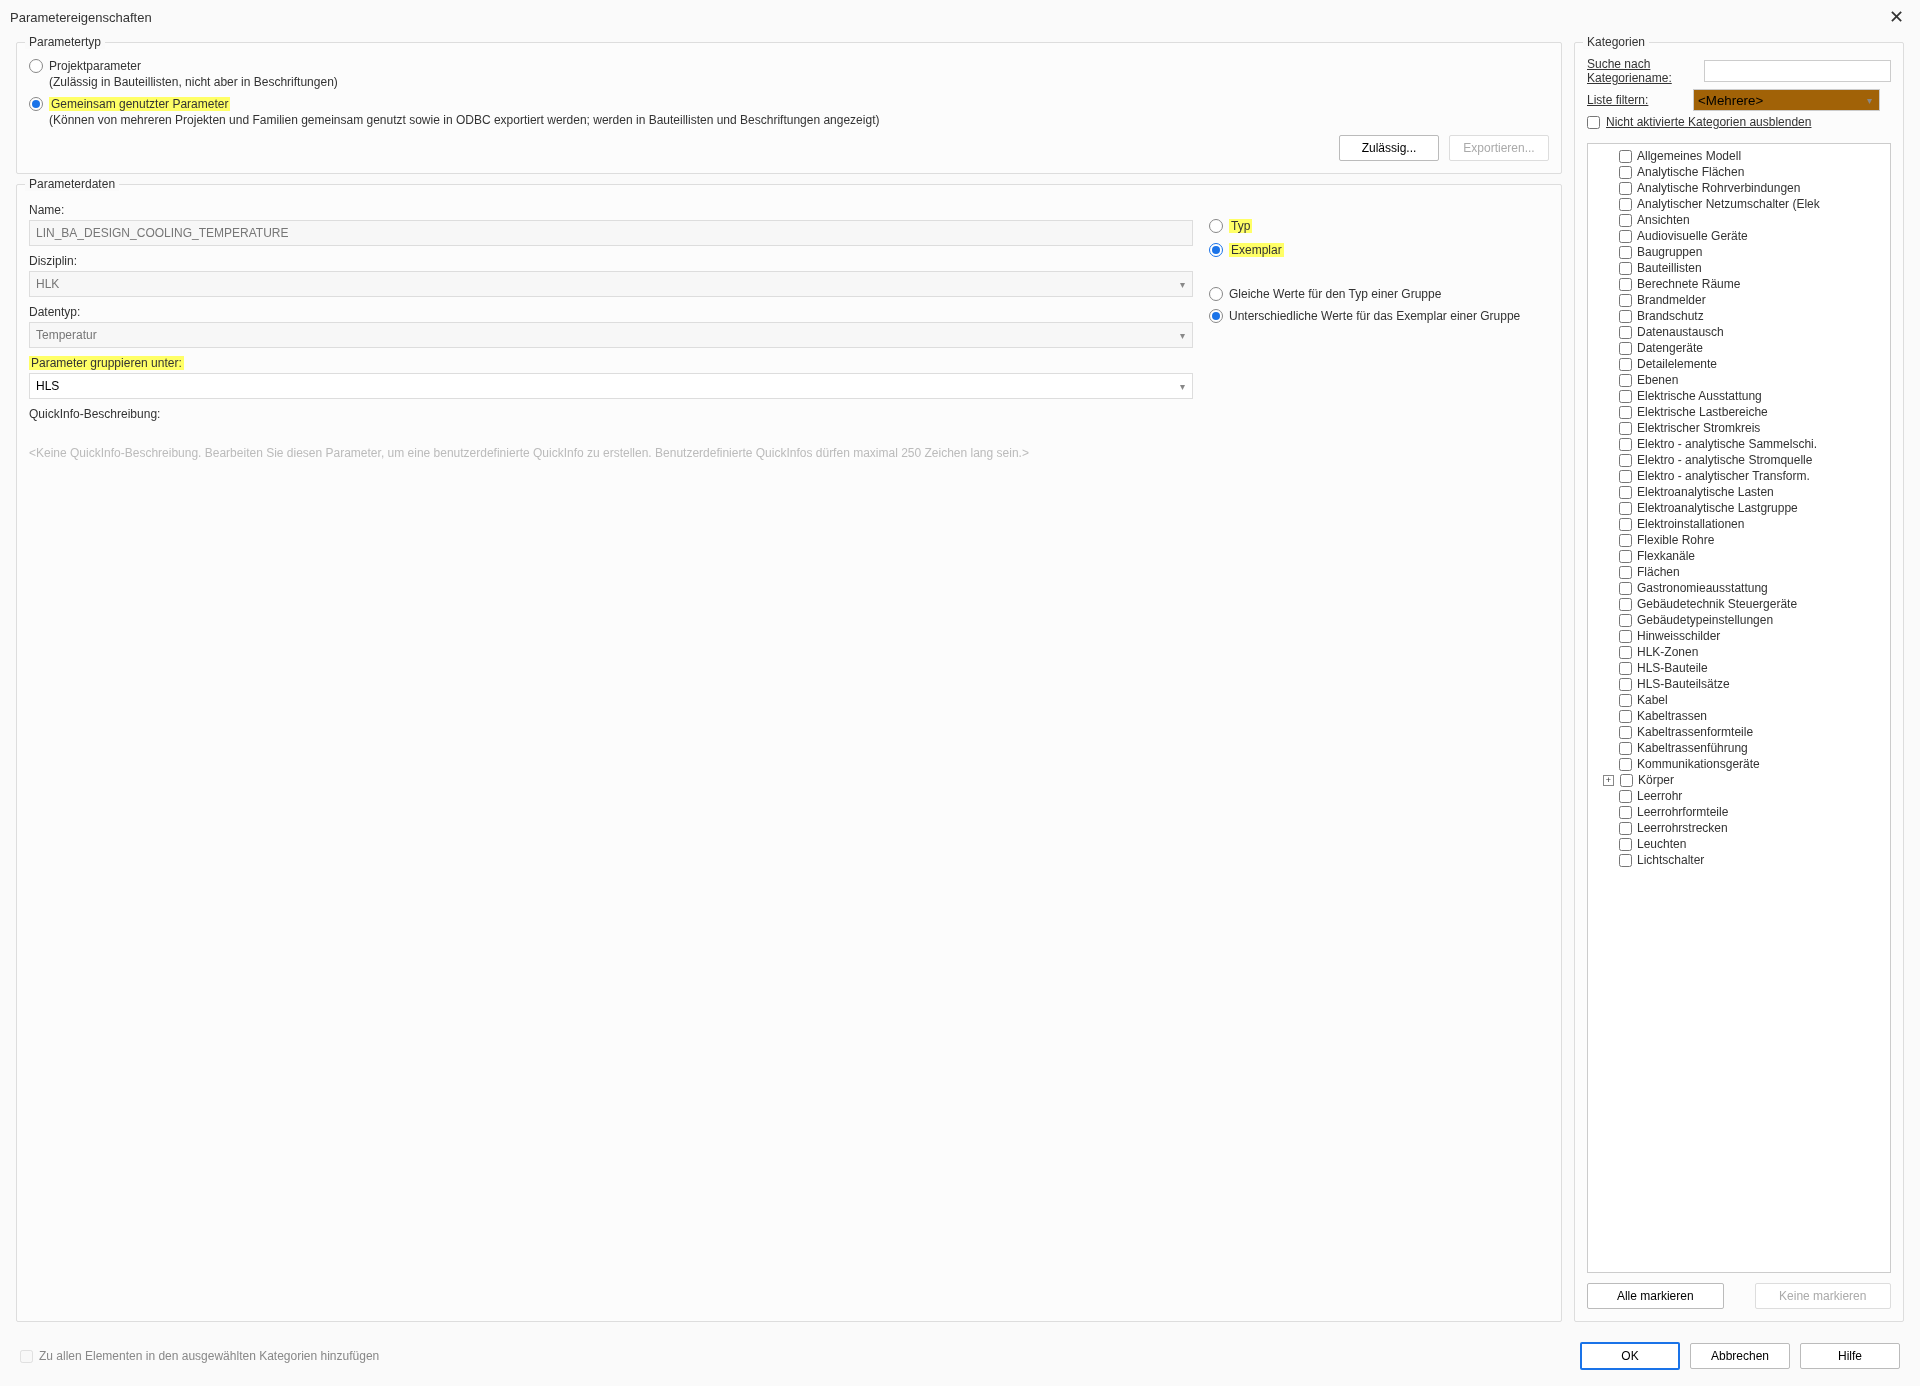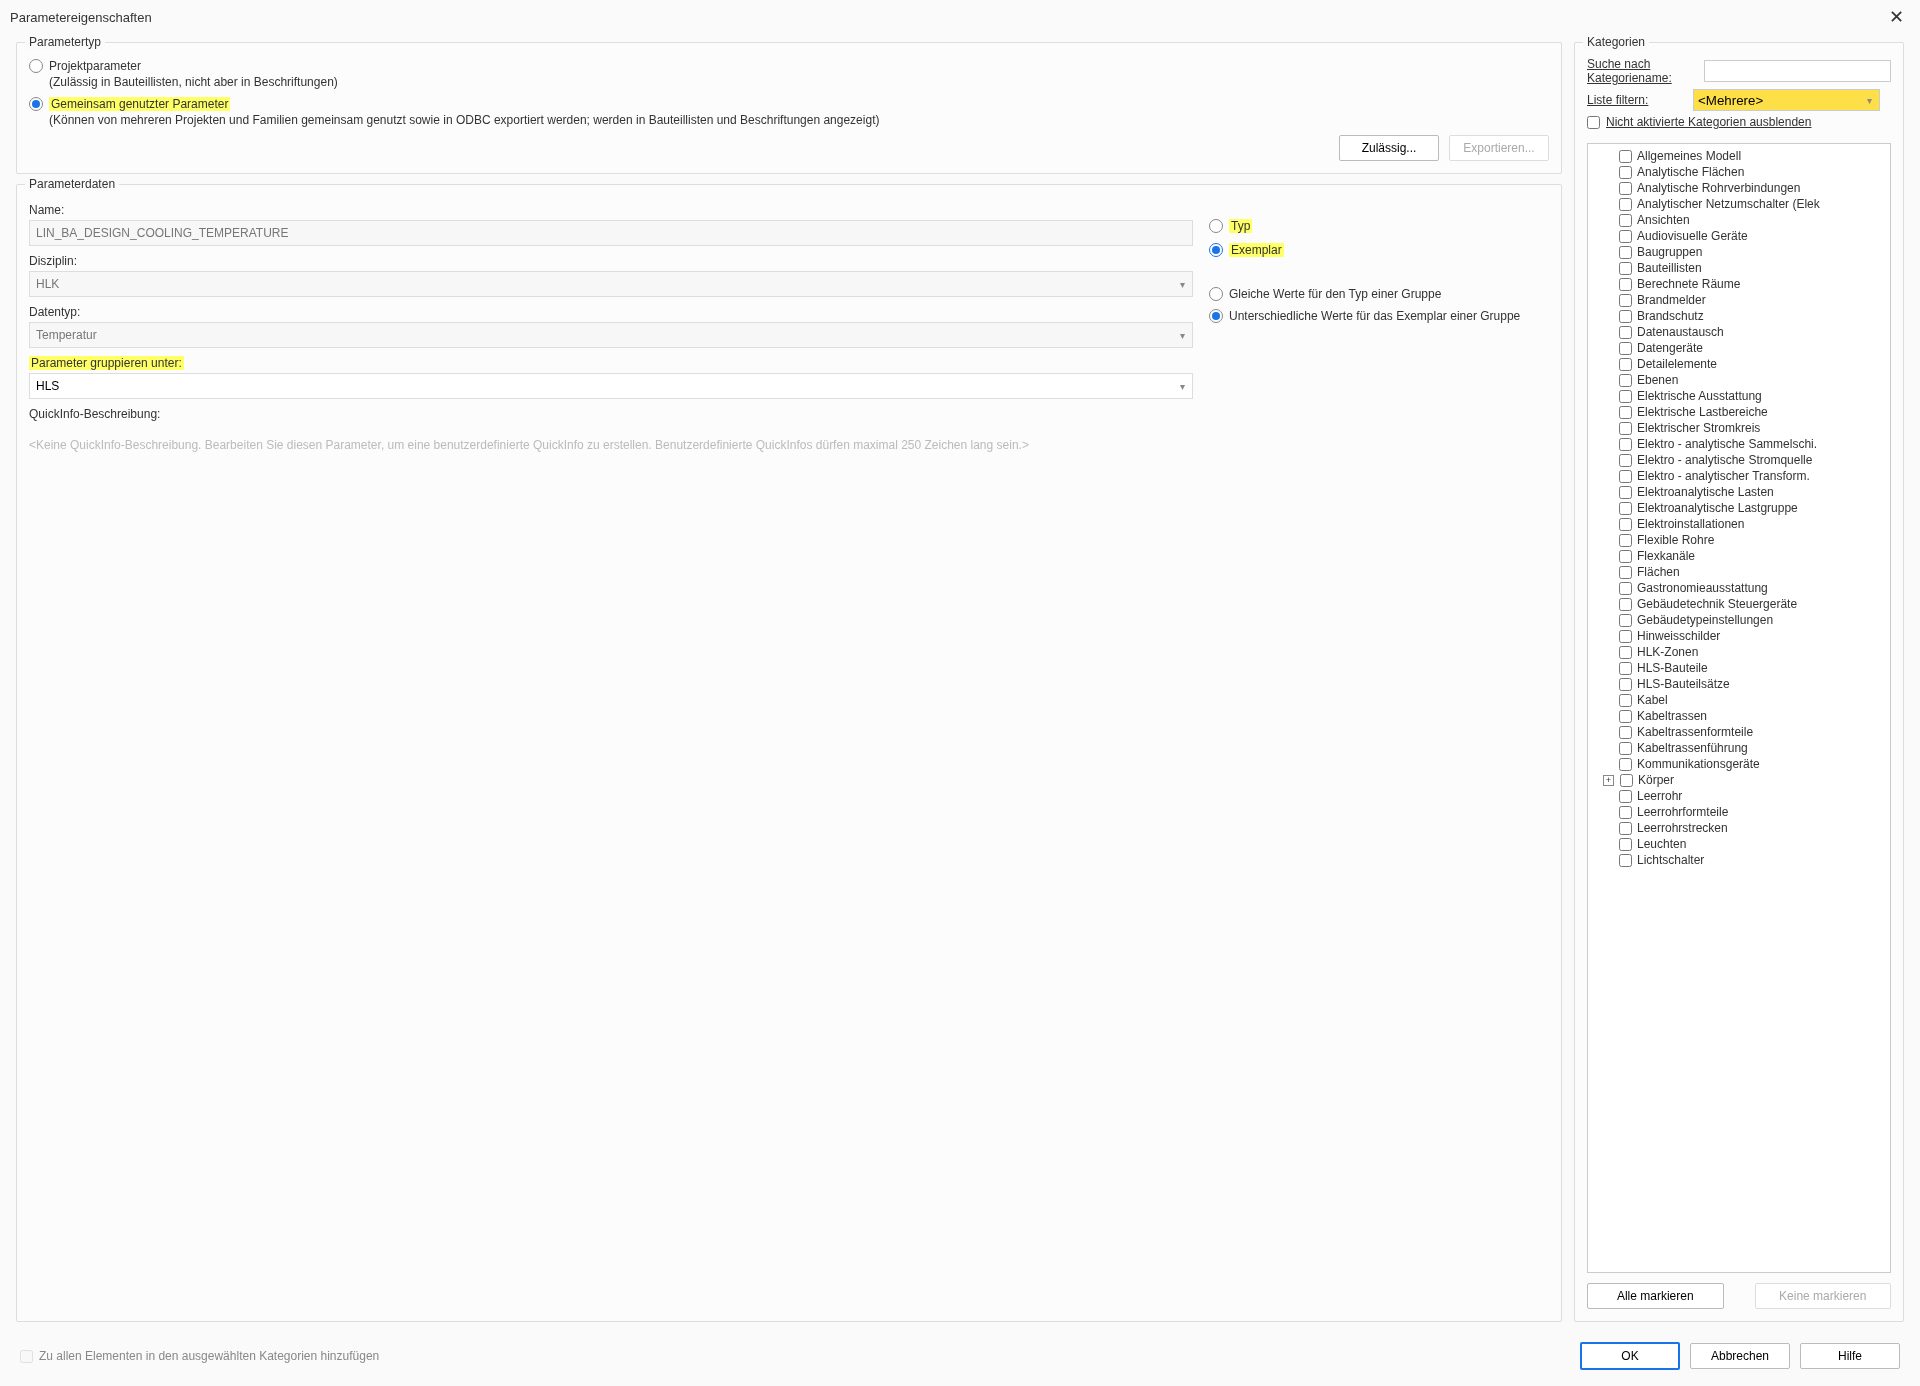--- a/index.html
+++ b/index.html
@@ -140,36 +140,36 @@
   width: 14px; height: 14px; border: 1px solid #888; border-radius: 50%;
   display: inline-flex; align-items: center; justify-content: center;
   background: #fff;
 }
 .radio-dot.checked::after {
   content: ""; width: 8px; height: 8px; background: #1a73e8; border-radius: 50%;
 }
 .placeholder-desc {
   color: #bbb;
   font-size: 12px;
-  margin-top: 16px;
+  margin-top: 24px;
   line-height: 1.4;
 }
 .cat-top { margin-bottom: 6px; text-decoration: underline; }
 .cat-row { display: flex; align-items: center; gap: 6px; margin: 4px 0; font-size: 12px; }
 .cat-row label { min-width: 100px; }
 .search-input {
   flex: 1;
   border: 1px solid #ccc;
   background: #fff;
   height: 22px;
   padding: 2px 4px;
 }
 .filter-select {
   border: 1px solid #ccc;
-  background: #fde047;
+  background: #a16207;
   height: 22px;
   padding: 2px 4px;
   min-width: 120px;
 }
 .tree-box {
   border: 1px solid #ccc;
   background: #fff;
   flex: 1;
   overflow-y: scroll;
   overflow-x: hidden;

